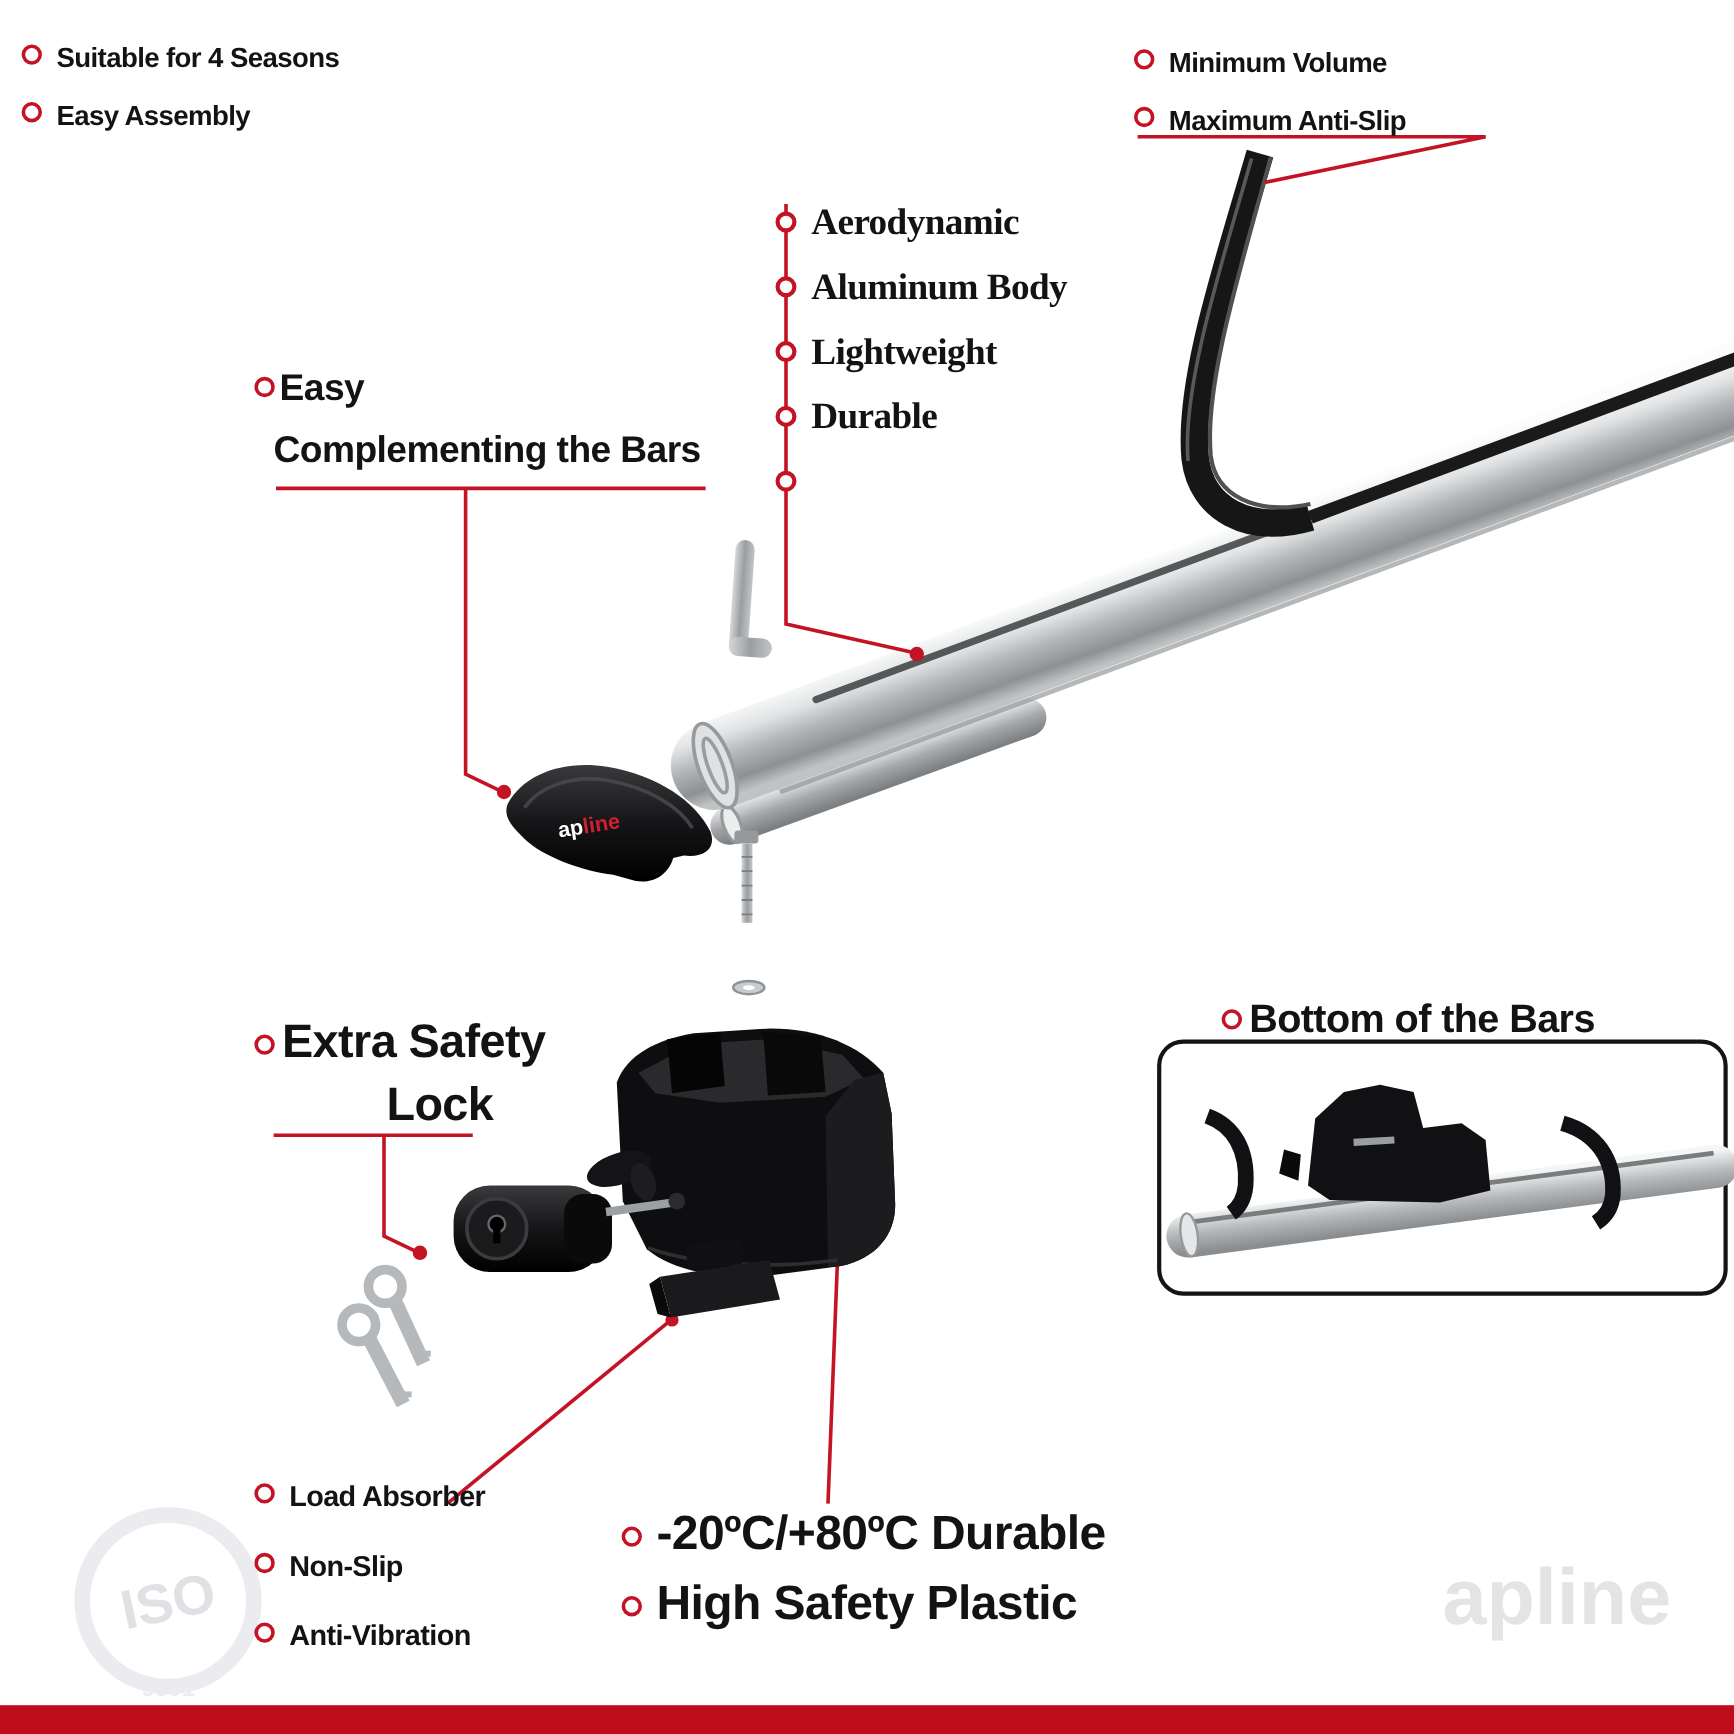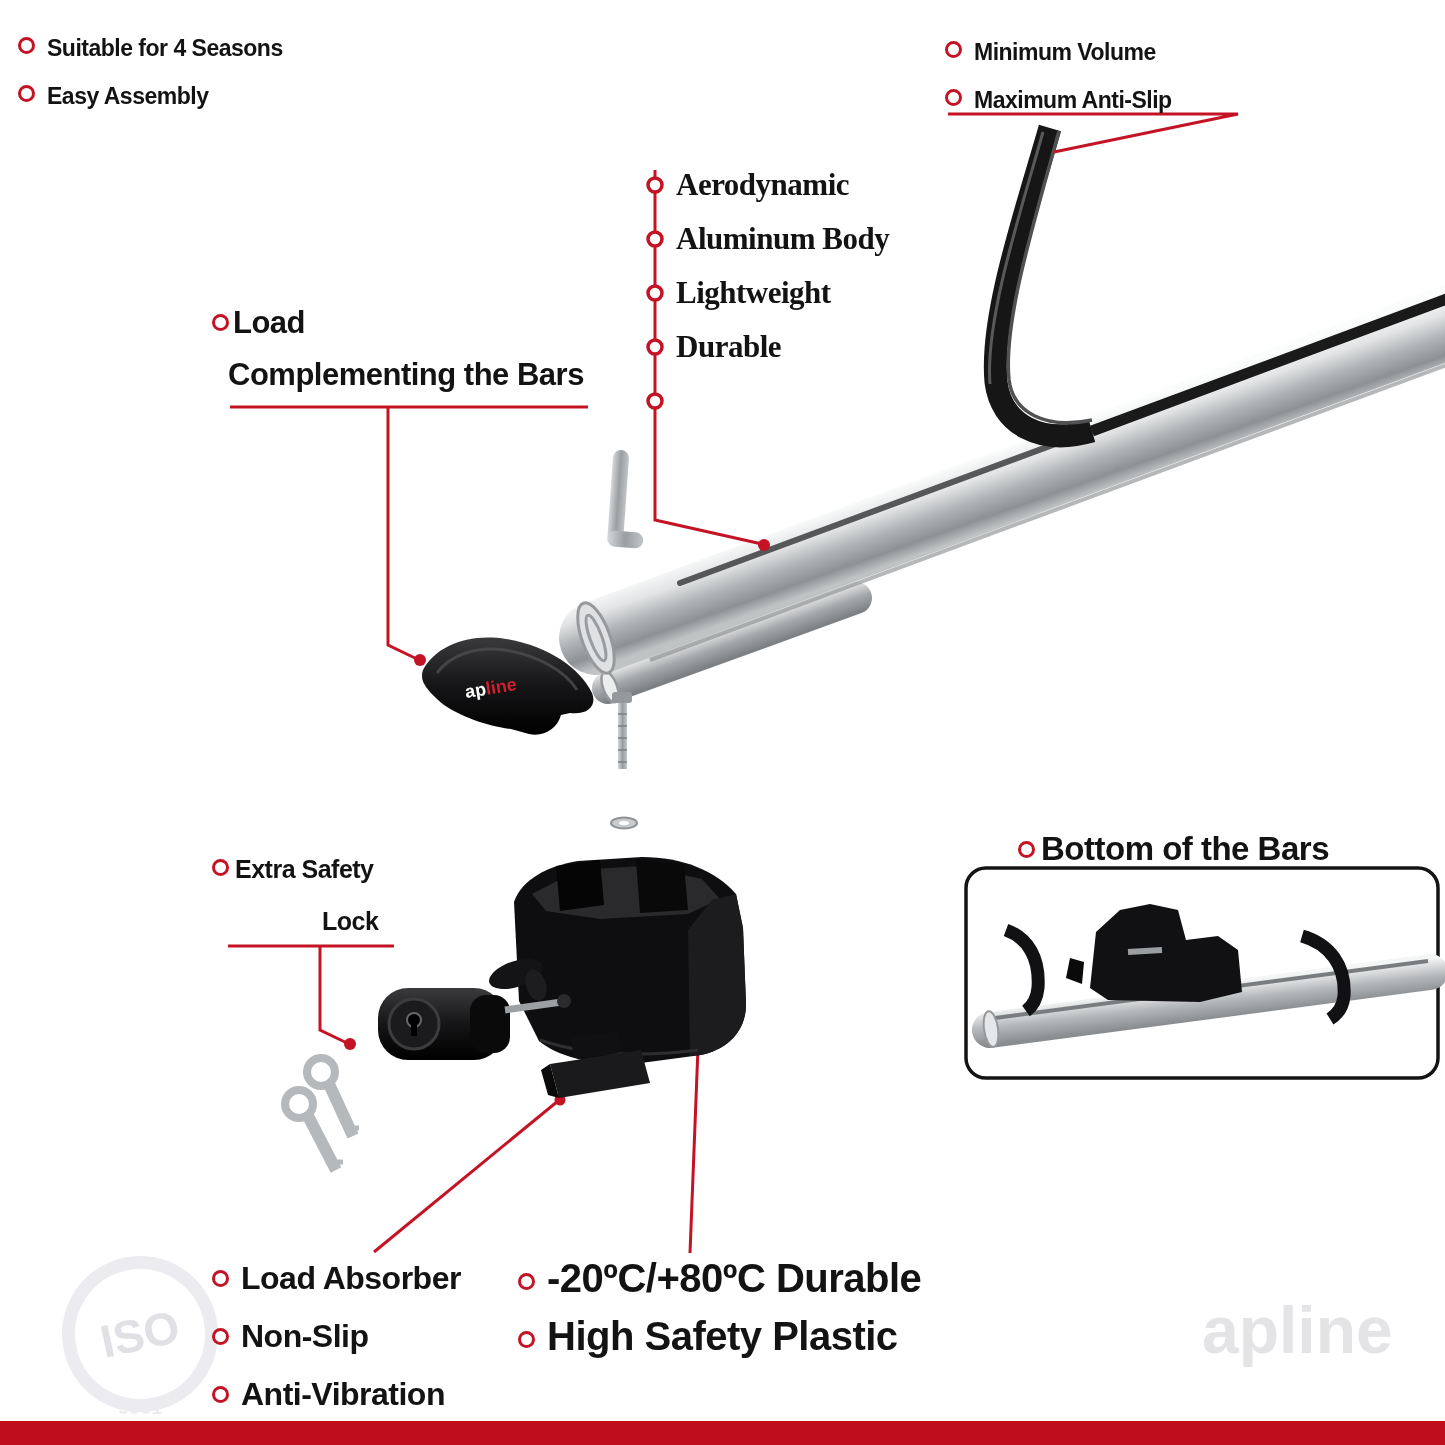--- a/index.html
+++ b/index.html
@@ -184,34 +184,34 @@
   </div>
 
   <div class="label feat" style="left:676px;top:158px;">
     <div>Aerodynamic</div>
     <div>Aluminum Body</div>
     <div>Lightweight</div>
     <div>Durable</div>
   </div>
 
   <div class="label" style="left:212px;top:297px;font-size:31px;line-height:52px;">
-    <div><span class="b" style="margin-right:4px;"></span><span>Load</span></div>
+    <div><span class="b" style="margin-right:4px;"></span><span>Easy</span></div>
     <div style="margin-left:16px;">Complementing the Bars</div>
   </div>
 
-  <div class="label" style="left:212px;top:843px;font-size:25px;line-height:52px;">
+  <div class="label" style="left:212px;top:843px;font-size:39px;line-height:52px;">
     <div><span class="b" style="margin-right:6px;"></span><span>Extra Safety</span></div>
     <div style="margin-left:110px;">Lock</div>
   </div>
 
   <div class="label" style="left:1018px;top:793px;font-size:33px;line-height:40px;margin-top:36px;">
     <span class="b" style="margin-right:6px;"></span><span>Bottom of the Bars</span>
   </div>
 
-  <div class="label" style="left:212px;top:1249px;font-size:32px;line-height:58px;">
+  <div class="label" style="left:212px;top:1219px;font-size:24px;line-height:58px;">
     <div><span class="b"></span><span>Load Absorber</span></div>
     <div><span class="b"></span><span>Non-Slip</span></div>
     <div><span class="b"></span><span>Anti-Vibration</span></div>
   </div>
 
   <div class="label" style="left:518px;top:1249px;font-size:40px;line-height:58px;">
     <div><span class="b"></span><span>-20ºC/+80ºC Durable</span></div>
     <div><span class="b"></span><span>High Safety Plastic</span></div>
   </div>
 

